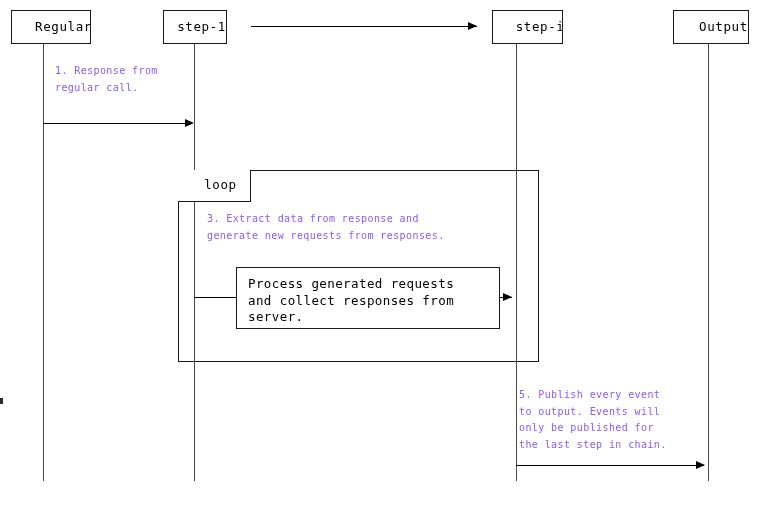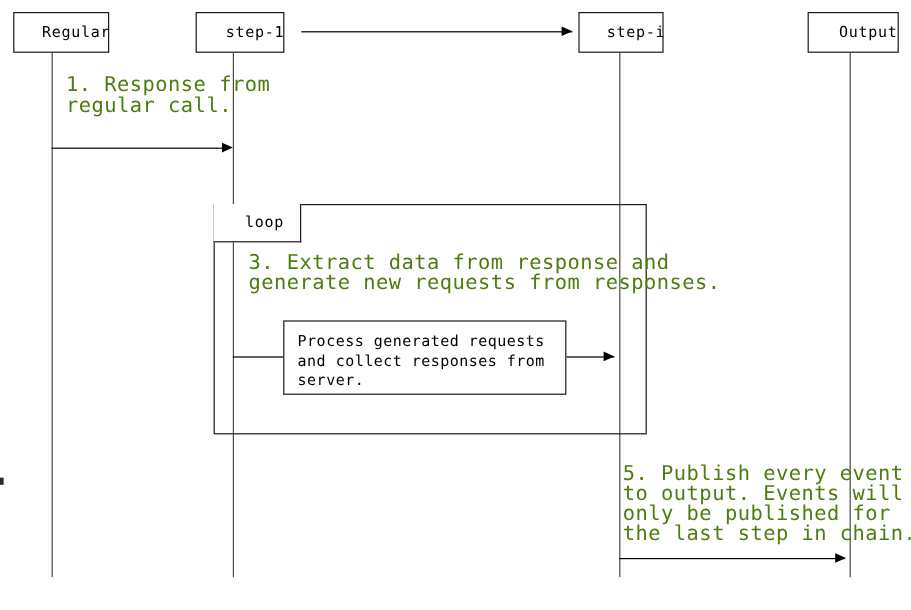--- a/index.html
+++ b/index.html
@@ -56,23 +56,23 @@
     width: 0;
     height: 0;
     border-top: 4.5px solid transparent;
     border-bottom: 4.5px solid transparent;
     border-left: 9px solid #000000;
   }
 
   
   .note-text {
     position: absolute;
-    font-size: 17px;
+    font-size: 10px;
     line-height: 16.5px;
-    color: #4d7c0f;
+    color: #8b5cf6;
     letter-spacing: 0.4px;
     white-space: pre;
   }
 
   
   .frag {
     position: absolute;
     box-sizing: border-box;
     border: 1px solid #1a1a1a;
     background: transparent;
@@ -128,25 +128,25 @@
 
   <div class="lifeline" style="left:43px; top:44px; height:437px;"></div>
   <div class="lifeline" style="left:194px; top:44px; height:437px;"></div>
   <div class="lifeline" style="left:516px; top:44px; height:437px;"></div>
   <div class="lifeline" style="left:708px; top:44px; height:437px;"></div>
 
   <div class="participant" style="left:11px; top:10px; width:80px; height:34px;">
     <span class="plabel">Regular</span>
   </div>
 
-  <div class="participant" style="left:163px; top:10px; width:74px; height:34px;">
+  <div class="participant" style="left:163px; top:10px; width:64px; height:34px;justify-content:flex-end;">
     <span class="plabel">step-1</span>
   </div>
 
-  <div class="participant" style="left:482px; top:10px; width:71px; height:34px;">
+  <div class="participant" style="left:492px; top:10px; width:71px; height:34px;">
     <span class="plabel">step-i</span>
   </div>
 
   <div class="participant" style="left:673px; top:10px; width:76px; height:34px;">
     <span class="plabel">Output</span>
   </div>
 
   <div class="msg-line" style="left:251px; top:26px; width:226px;"></div>
   <div class="arrowhead" style="left:468px; top:21.5px;"></div>
 
@@ -158,21 +158,21 @@
   <div class="frag" style="left:178px; top:170px; width:361px; height:192px;"></div>
   <div class="frag-tab" style="left:178px; top:170px; width:73px; height:32px;">
     <span class="ftlabel">loop</span>
   </div>
   <div class="note-text" style="left:207px; top:211px;">3. Extract data from response and
 generate new requests from responses.</div>
 
   <div class="msg-line" style="left:194px; top:297px; width:318px;"></div>
   <div class="arrowhead" style="left:503px; top:292.5px;"></div>
 
-  <div class="note-box" style="left:236px; top:267px; width:236px; height:62px;">
+  <div class="note-box" style="left:236px; top:267px; width:264px; height:62px;">
     <div class="nb-text">Process generated requests
 and collect responses from
 server.</div>
   </div>
 
   <div class="note-text" style="left:519px; top:387px;">5. Publish every event
 to output. Events will
 only be published for
 the last step in chain.</div>
   <div class="msg-line" style="left:516px; top:465px; width:188px;"></div>

